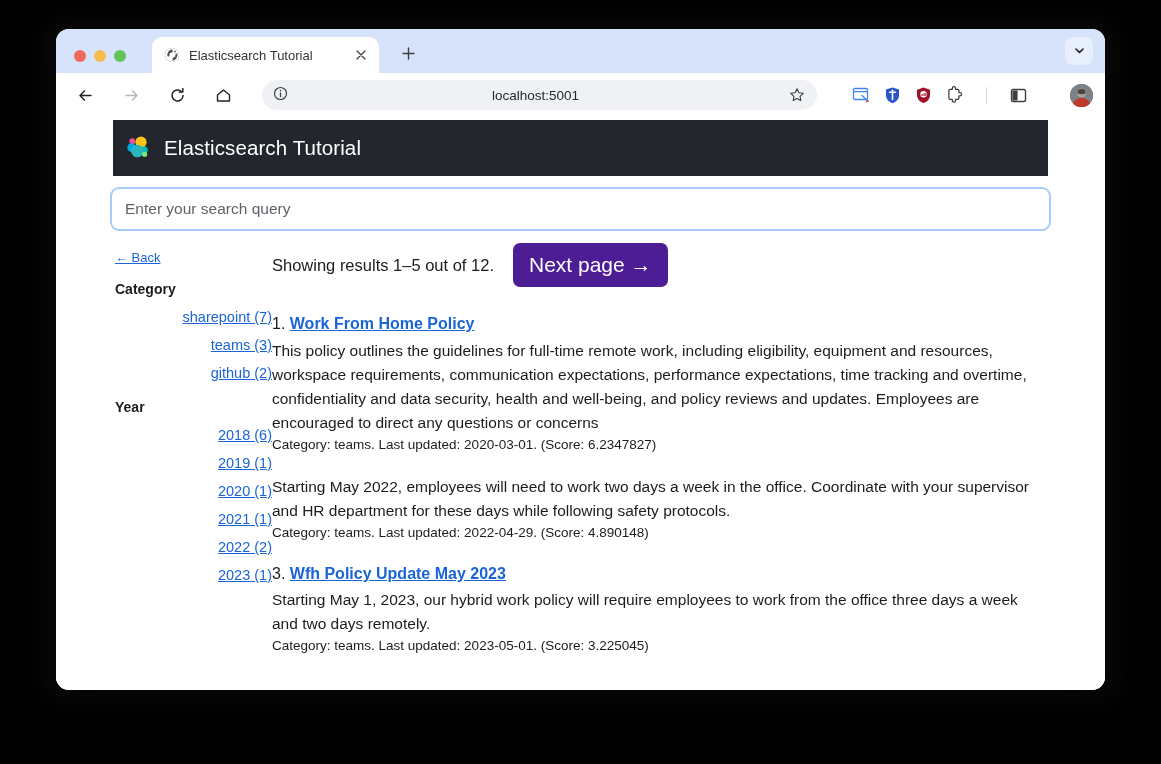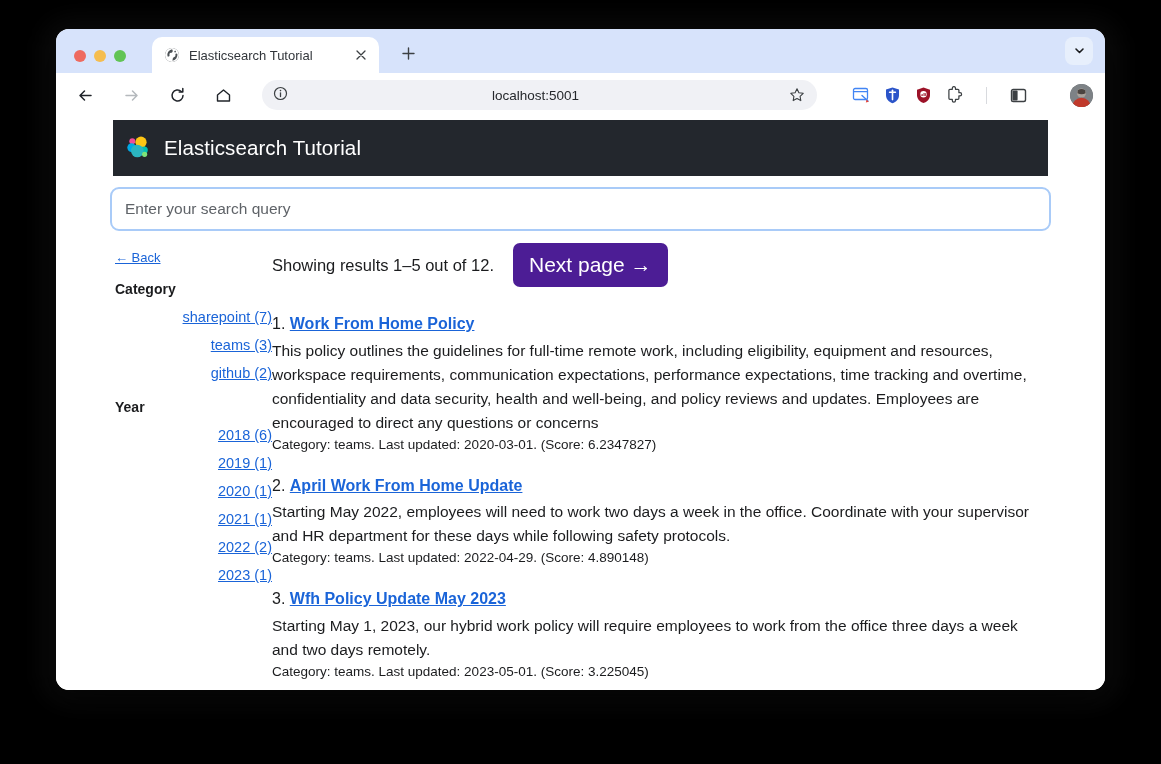--- a/index.html
+++ b/index.html
@@ -548,24 +548,20 @@
               <a class="result-title" href="#">Work From Home Policy</a>
             </div>
             <div class="result-snippet">This policy outlines the guidelines for full-time remote work, including eligibility, equipment and resources, workspace requirements, communication expectations, performance expectations, time tracking and overtime, confidentiality and data security, health and well-being, and policy reviews and updates. Employees are encouraged to direct any questions or concerns</div>
             <div class="result-meta">
               <span>Category: teams. Last updated: 2020-03-01.</span>
               <span class="score">(Score: 6.2347827)</span>
             </div>
           </div>
 
           <div class="result">
-            <div class="result-title-row">
-              <span class="result-rank">2.</span>
-              <a class="result-title" href="#">April Work From Home Update</a>
-            </div>
             <div class="result-snippet">Starting May 2022, employees will need to work two days a week in the office. Coordinate with your supervisor and HR department for these days while following safety protocols.</div>
             <div class="result-meta">
               <span>Category: teams. Last updated: 2022-04-29.</span>
               <span class="score">(Score: 4.890148)</span>
             </div>
           </div>
 
           <div class="result">
             <div class="result-title-row">
               <span class="result-rank">3.</span>

